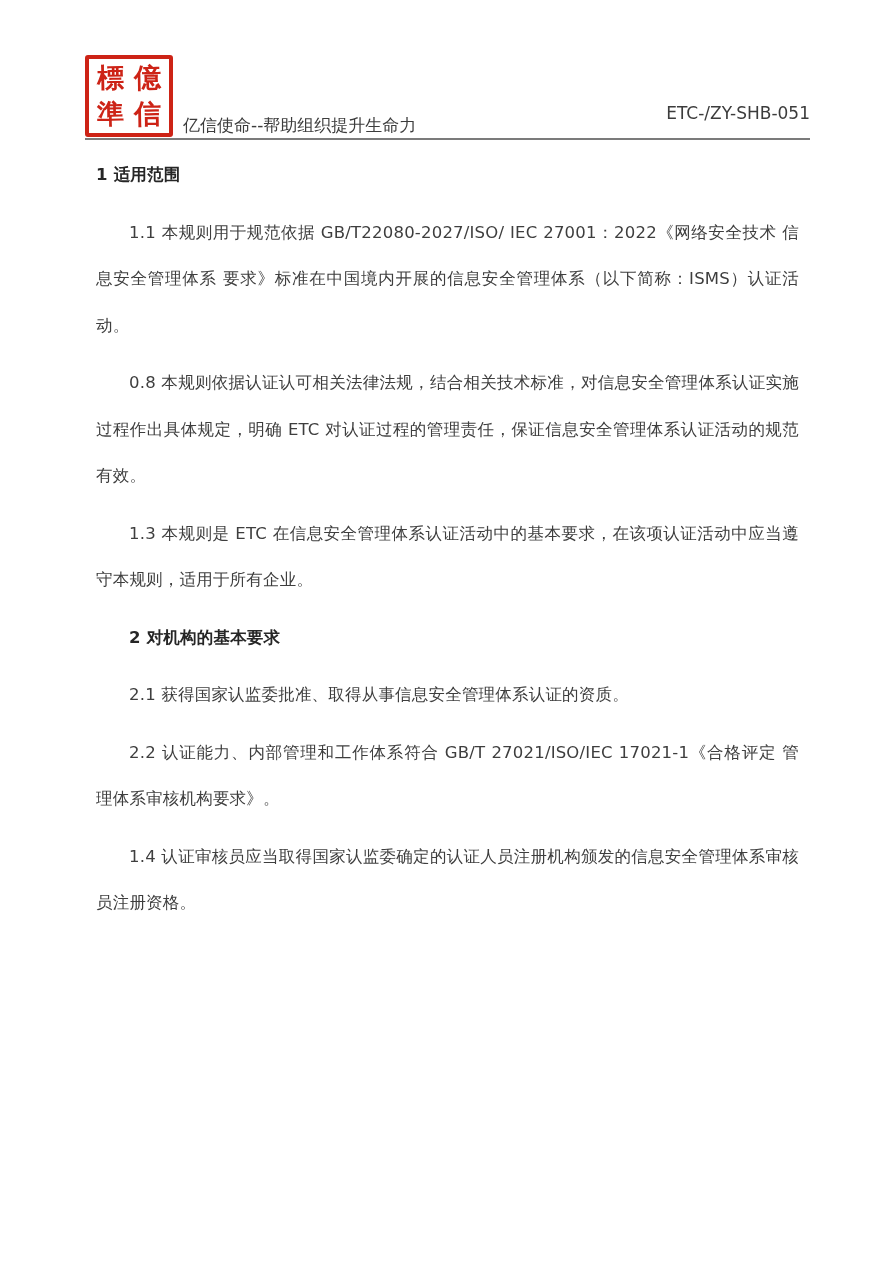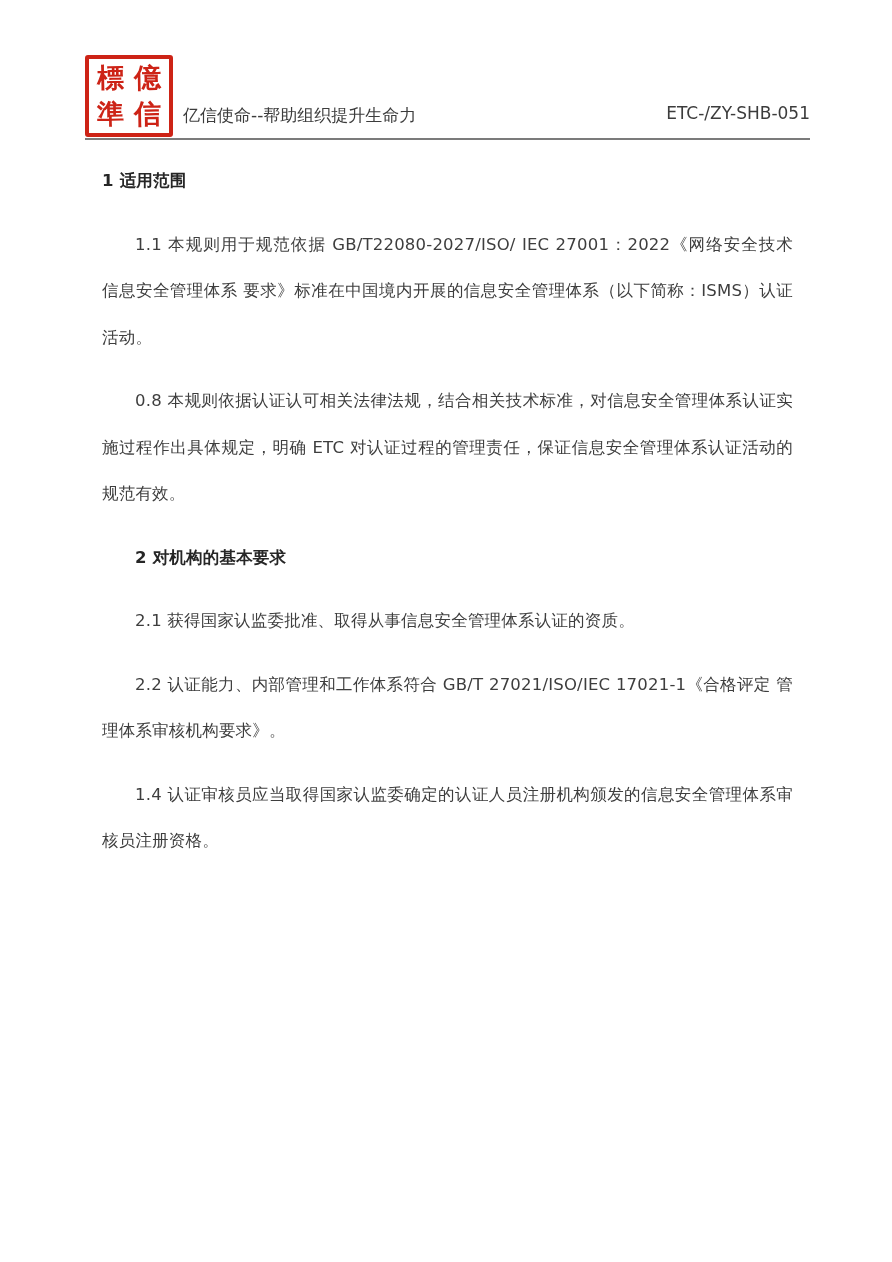--- a/index.html
+++ b/index.html
@@ -43,21 +43,21 @@
     font-size: 27px;
     line-height: 36px;
     text-align: center;
     transform: rotate(-1deg);
   }
   .slogan {
     margin-left: 10px;
     font-size: 17px;
     color: #3c3c3c;
     line-height: 22px;
-    padding-bottom: 11px;
+    padding-bottom: 1px;
     white-space: nowrap;
   }
   .doc-number {
     margin-left: auto;
     font-size: 17px;
     color: #3c3c3c;
     line-height: 22px;
     padding-bottom: 13px;
     white-space: nowrap;
   }
@@ -68,21 +68,21 @@
   }
   
   .doc-body {
     padding-top: 1px;
     font-size: 16.5px;
     color: #3e3e3e;
     text-align: justify;
     letter-spacing: 0.2px;
   }
   .doc-body p {
-    margin: 17px;
+    margin: 11px;
     line-height: 46.5px;
   }
   .doc-body p.indent {
     text-indent: 2em;
   }
   .doc-body p.heading {
     font-weight: bold;
     color: #262626;
   }
 </style>
@@ -101,19 +101,20 @@
     <div class="slogan">亿信使命--帮助组织提升生命力</div>
     <div class="doc-number">ETC-/ZY-SHB-051</div>
   </div>
 
   <hr class="header-rule">
 
   <div class="doc-body">
       <p class="heading">1 适用范围</p>
       <p class="body-para indent">1.1 本规则用于规范依据 GB/T22080-2027/ISO/ IEC 27001：2022《网络安全技术 信息安全管理体系 要求》标准在中国境内开展的信息安全管理体系（以下简称：ISMS）认证活动。</p>
       <p class="body-para indent">0.8 本规则依据认证认可相关法律法规，结合相关技术标准，对信息安全管理体系认证实施过程作出具体规定，明确 ETC 对认证过程的管理责任，保证信息安全管理体系认证活动的规范有效。</p>
+      <p class="body-para indent">1.3 本规则是 ETC 在信息安全管理体系认证活动中的基本要求，在该项认证活动中应当遵守本规则，适用于所有企业。</p>
       <p class="heading indent">2 对机构的基本要求</p>
       <p class="body-para indent">2.1 获得国家认监委批准、取得从事信息安全管理体系认证的资质。</p>
       <p class="body-para indent">2.2 认证能力、内部管理和工作体系符合 GB/T 27021/ISO/IEC 17021-1《合格评定 管理体系审核机构要求》。</p>
       <p class="body-para indent">1.4 认证审核员应当取得国家认监委确定的认证人员注册机构颁发的信息安全管理体系审核员注册资格。</p>
     </div>
 
 </div>
 
 </body></html>

